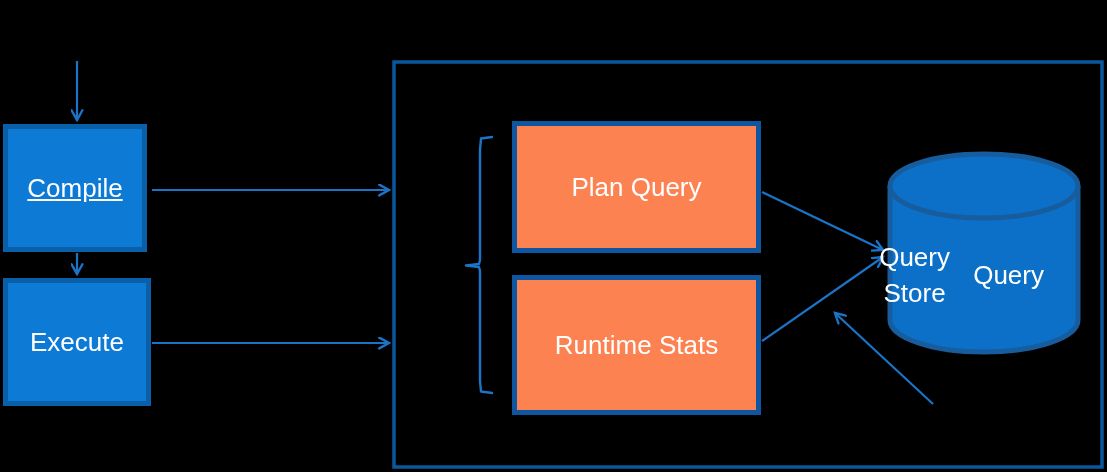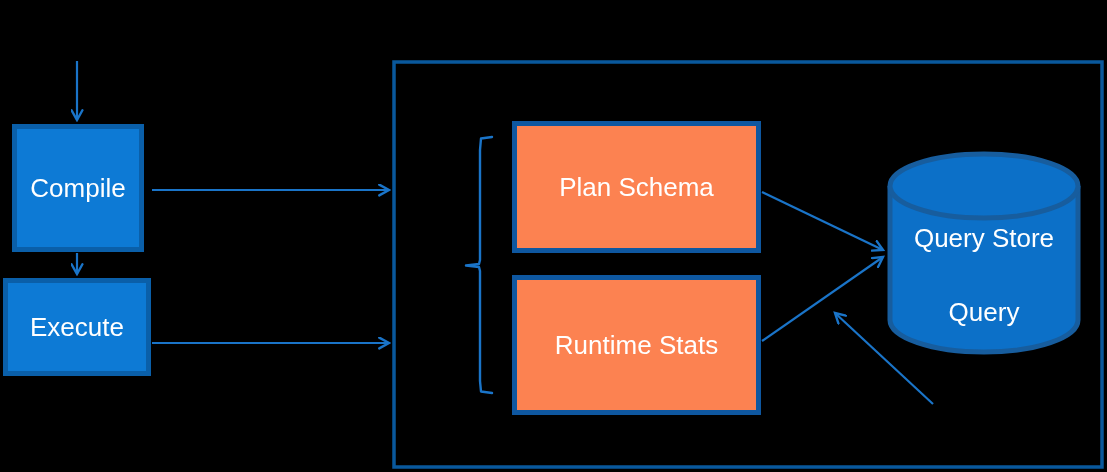--- a/index.html
+++ b/index.html
@@ -20,28 +20,28 @@
     text-align:center;
   }
   .node-blue{
     background:#0d7ad5;
     border:5px solid #0a5fa9;
   }
   .node-orange{
     background:#fc8251;
     border:5px solid #0e57a0;
   }
-  .compile{left:12px;top:124px;width:132px;height:128px;}
-  .execute{left:3px;top:278px;width:148px;height:98px;}
+  .compile{left:3px;top:124px;width:144px;height:128px;text-decoration:underline;}
+  .execute{left:3px;top:278px;width:148px;height:128px;}
   .plan-store{left:512px;top:121px;width:249px;height:132px;}
   .runtime-stats{left:512px;top:275px;width:249px;height:140px;}
   .cylinder-label{
     position:absolute;
-    left:890px;top:220px;width:188px;height:110px;
-    display:flex;flex-direction:column;align-items:center;justify-content:space-between;
+    left:856px;top:220px;width:188px;height:110px;
+    display:flex;flex-direction:row;align-items:center;justify-content:flex-start;
     color:#ffffff;font-size:26px;line-height:36px;text-align:center;
   }
 </style>
 </head>
 <body>
 
 <div class="canvas">
 
   <svg class="layer" viewBox="0 0 1107 472" xmlns="http://www.w3.org/2000/svg">
     <defs>
@@ -76,21 +76,21 @@
 
   <div class="node node-blue compile">
     <span>Compile</span>
   </div>
 
   <div class="node node-blue execute">
     <span>Execute</span>
   </div>
 
   <div class="node node-orange plan-store">
-    <span>Plan Schema</span>
+    <span>Plan Query</span>
   </div>
 
   <div class="node node-orange runtime-stats">
     <span>Runtime Stats</span>
   </div>
 
   <div class="cylinder-label">
     <span>Query Store</span>
     <span>Query</span>
   </div>

